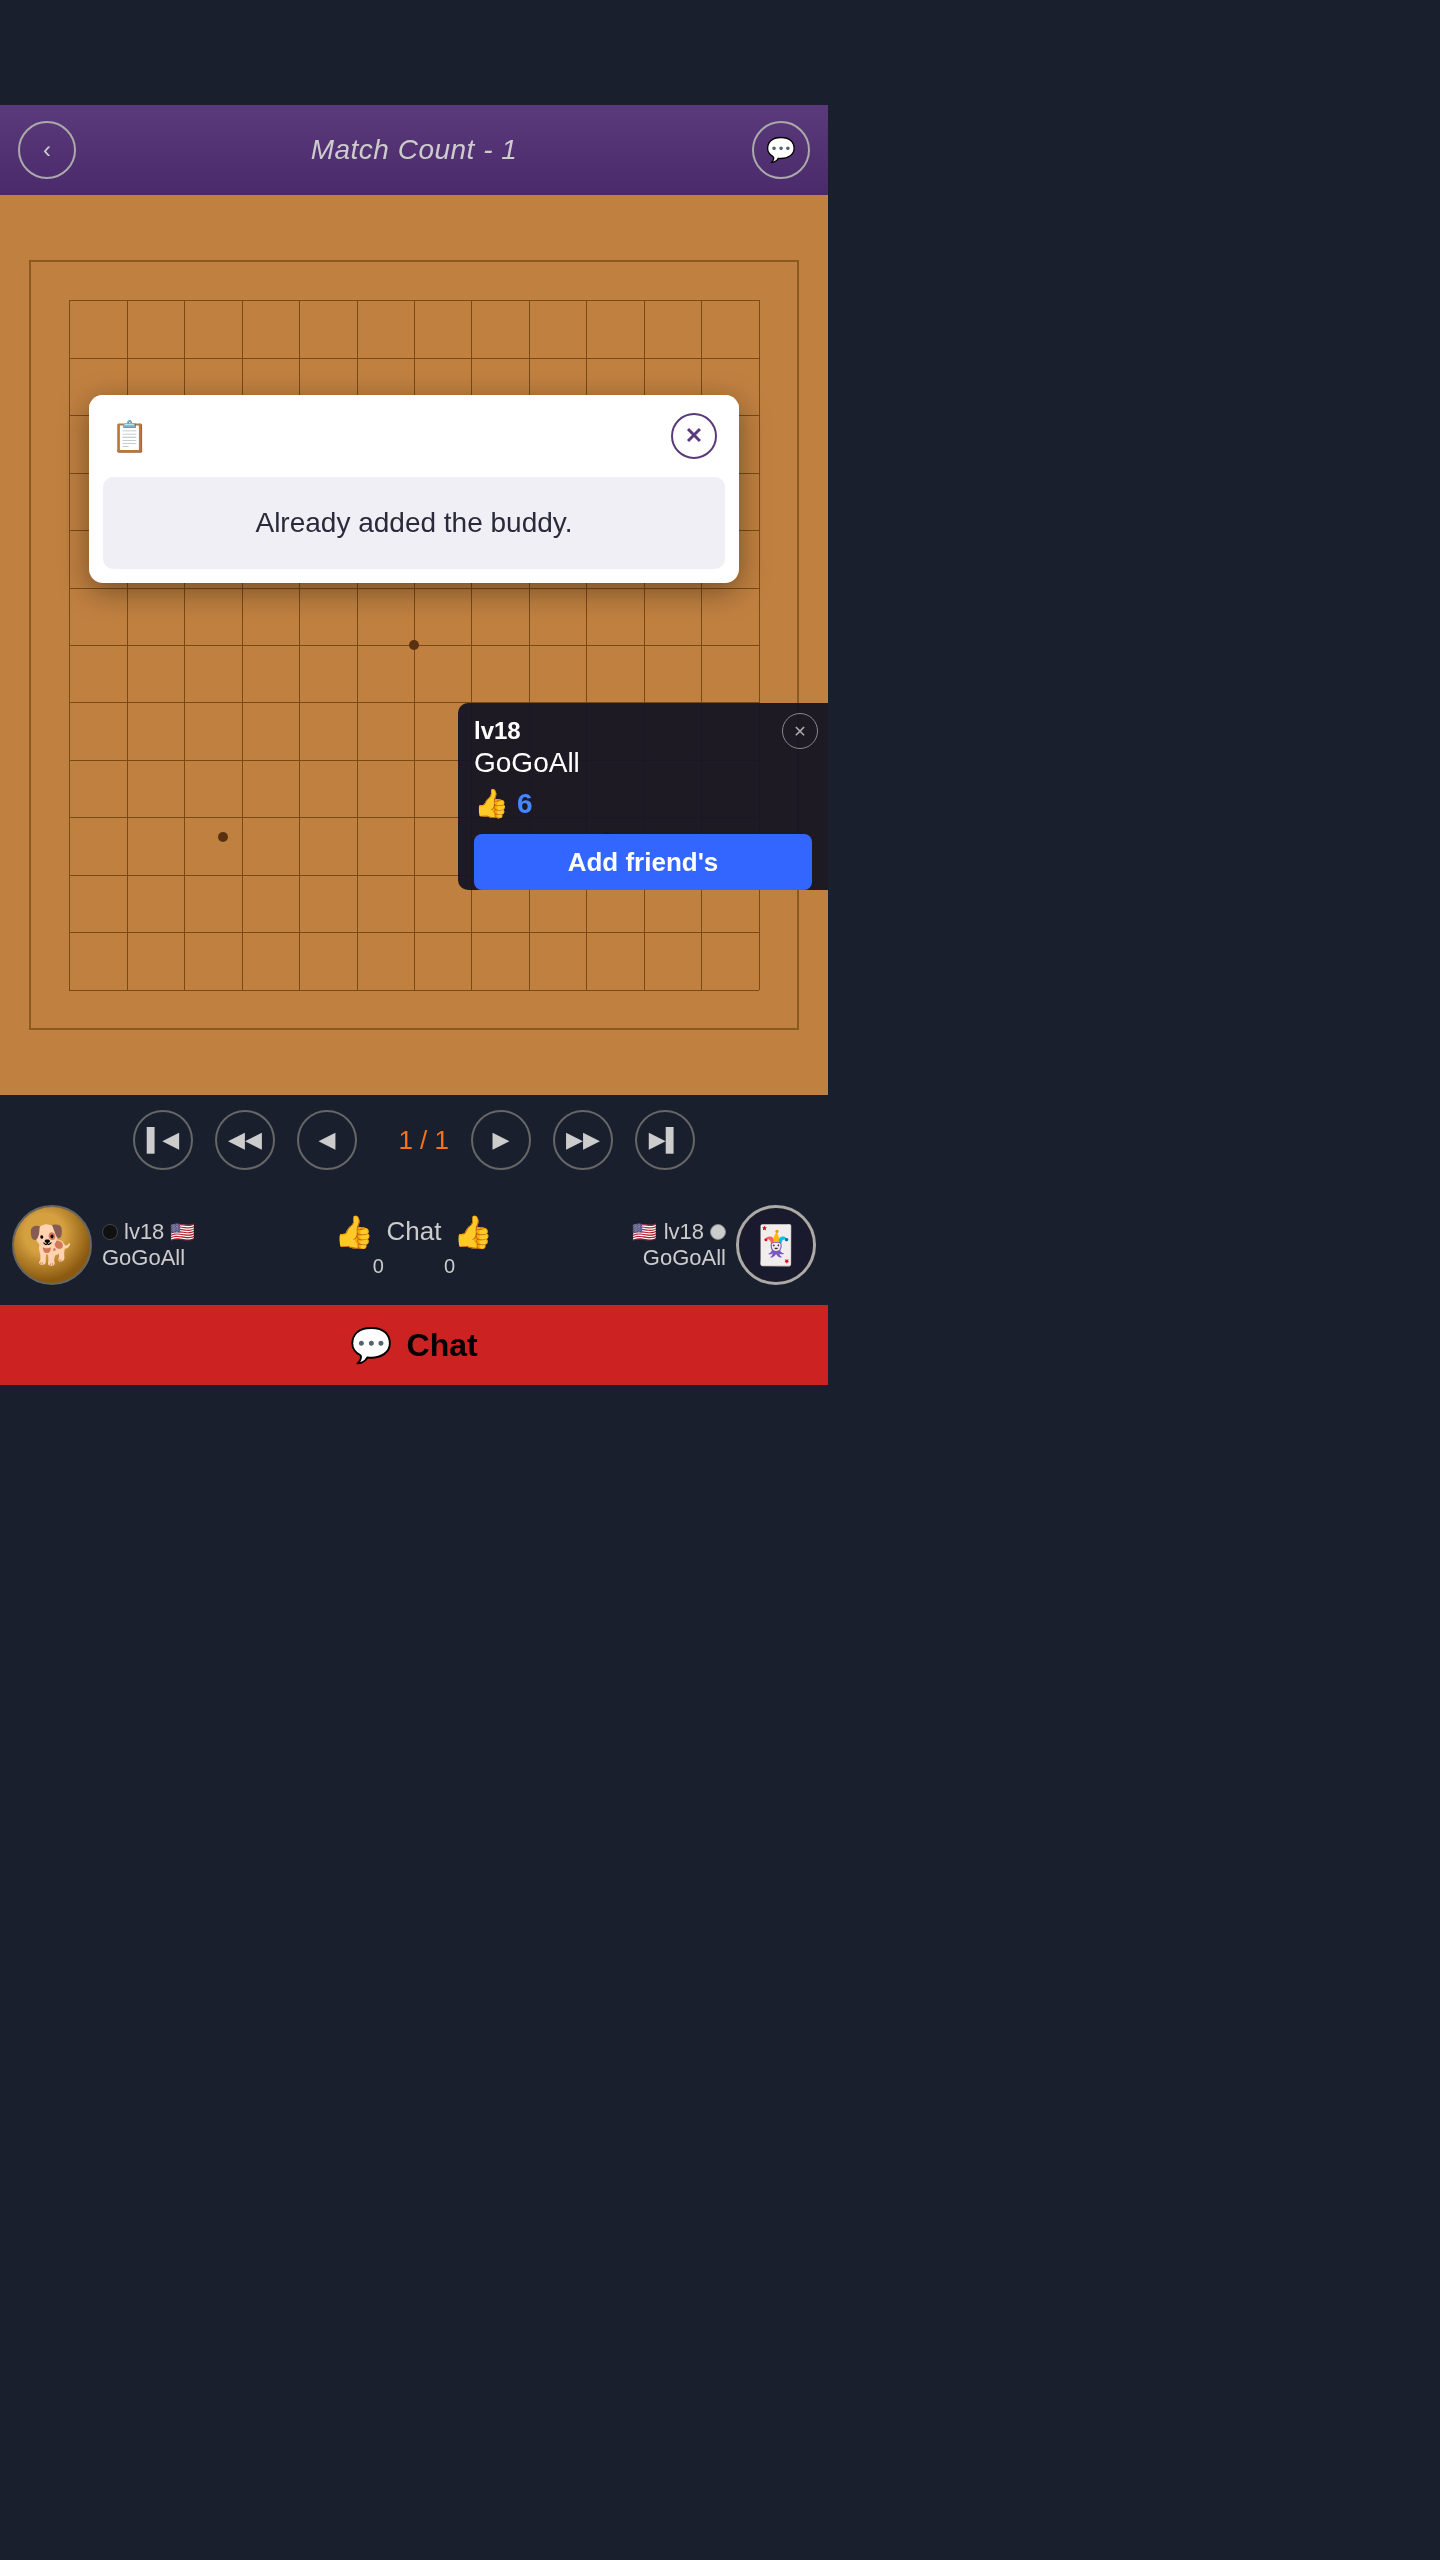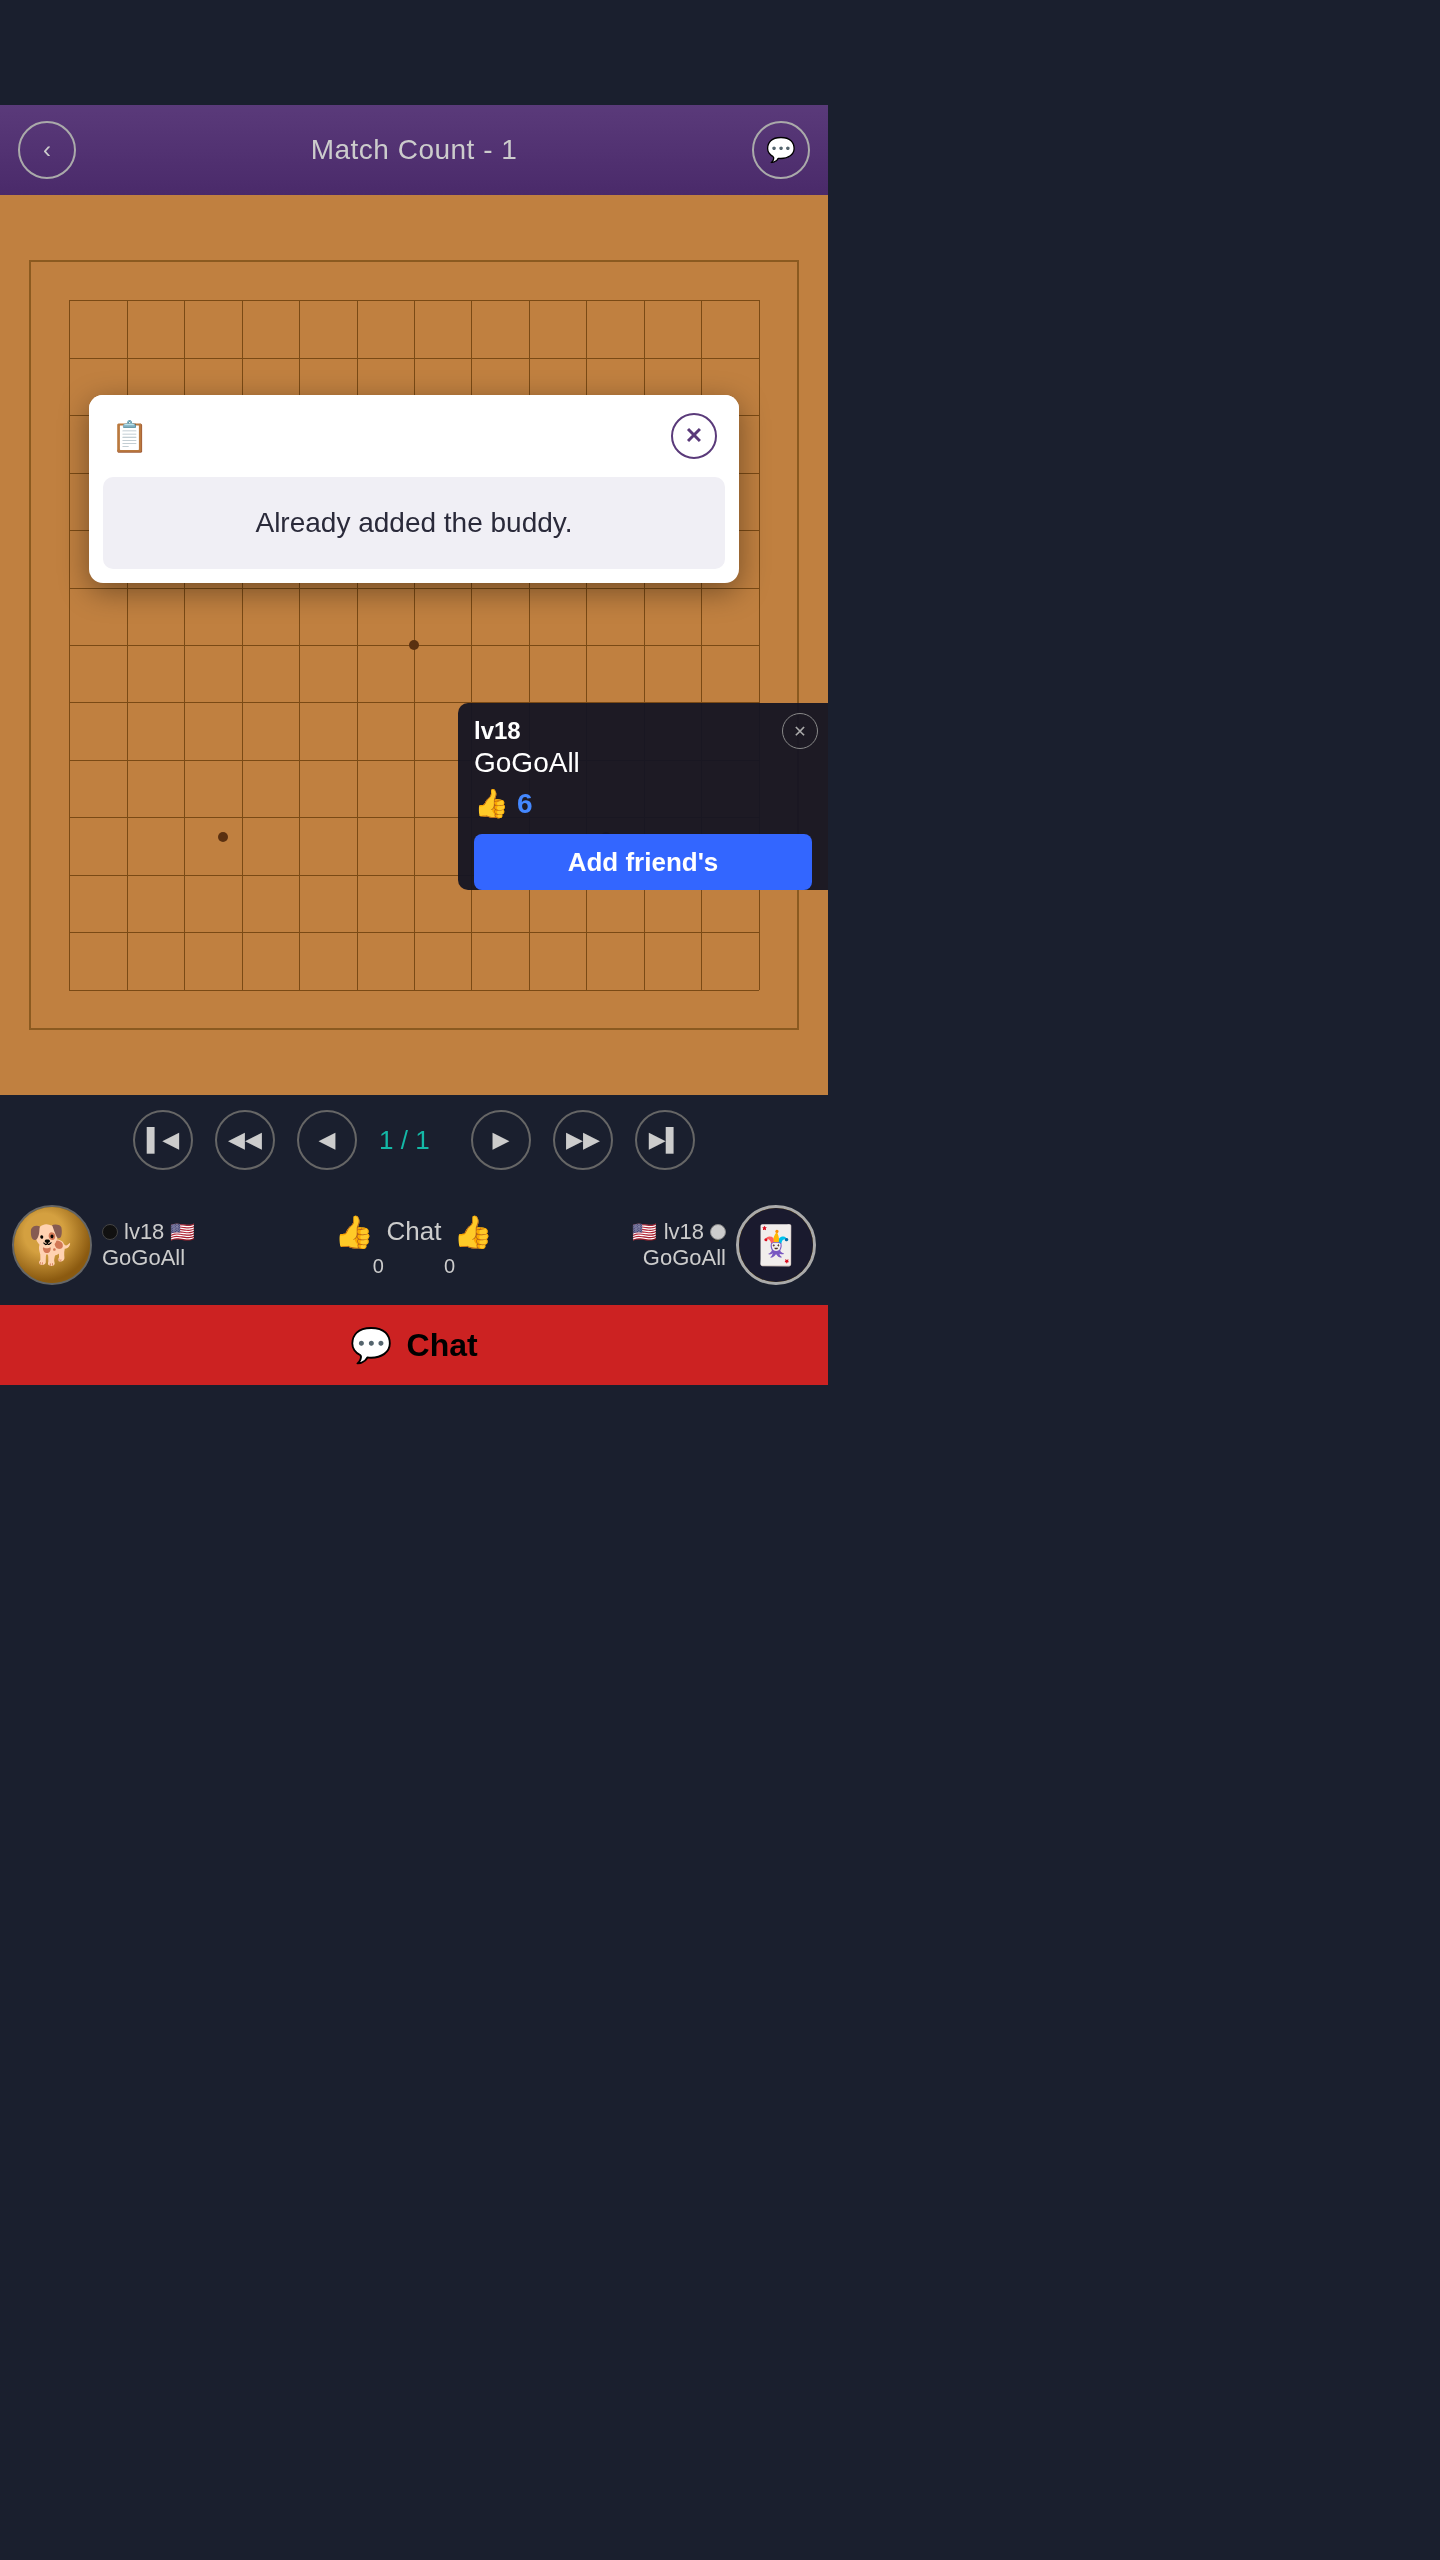--- a/index.html
+++ b/index.html
@@ -43,20 +43,21 @@
       cursor: pointer;
       color: #ccc;
       font-size: 24px;
     }
 
     .header-title {
       color: #ccc;
       font-size: 28px;
       font-weight: 400;
       letter-spacing: 0.5px;
+      font-style: italic;
     }
 
     
     .board-area {
       width: 100%;
       height: 900px;
       background: #c08040;
       position: relative;
       display: flex;
       align-items: center;
@@ -262,24 +263,24 @@
       background: transparent;
       display: flex;
       align-items: center;
       justify-content: center;
       cursor: pointer;
       color: #ccc;
       font-size: 22px;
     }
 
     .playback-counter {
-      color: #14b8a6;
+      color: #f97316;
       font-size: 26px;
       min-width: 70px;
-      text-align: left;
+      text-align: right;
     }
 
     
     .player-bar {
       width: 100%;
       height: 120px;
       background: #1a1f2e;
       display: flex;
       align-items: center;
       justify-content: space-between;

